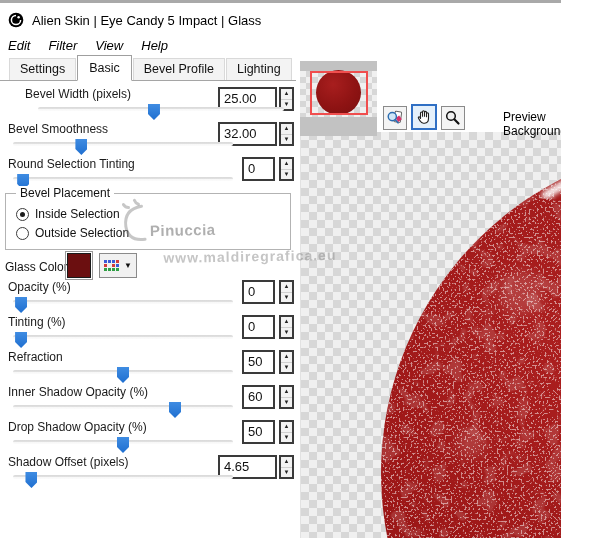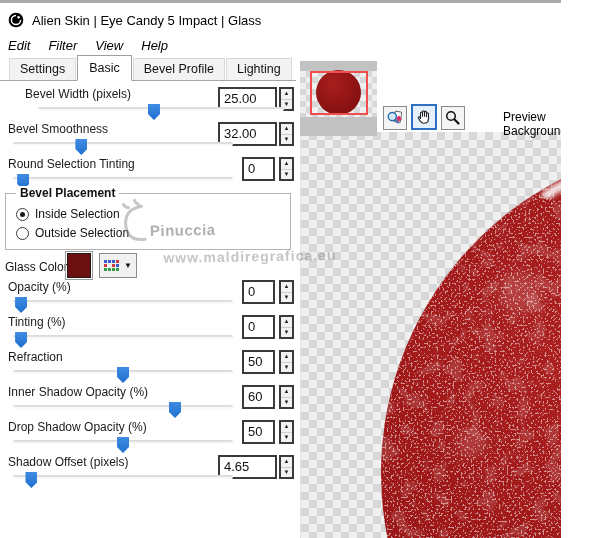--- a/index.html
+++ b/index.html
@@ -38,21 +38,21 @@
   }
   .spin { position:absolute; top:0; right:2px; display:flex; align-items:stretch; height:24px; }
   .spin-val { width:33px; height:24px; border:2px solid #3a3a3a; background:#fff; font-size:13px; padding:2px 0 0 4px; margin-right:4px; }
   .srow.wide .spin-val { width:59px; margin-right:2px; }
   .spin-btns { width:15px; height:24px; border:2px solid #3a3a3a; background:#f2f2f2; display:flex; flex-direction:column; }
   .sb { flex:1; font-size:6px; line-height:9px; text-align:center; color:#222; background:#f2f2f2; }
   .sb.up { border-bottom:1px solid #cfcfcf; }
 
   
   .groupbox { position:absolute; left:5px; top:112px; width:286px; height:57px; border:1px solid #b3b3b3; }
-  .group-title { position:absolute; left:10px; top:-8px; background:#fff; padding:0 4px; font-size:12px;font-weight:bold; }
+  .group-title { position:absolute; left:10px; top:-8px; background:#fff; padding:0 4px; font-size:12px; }
   .radio-row { position:absolute; left:10px; display:flex; align-items:center; height:16px; }
   .radio { width:13px; height:13px; border:1px solid #3c3c3c; border-radius:50%; margin-right:6px; position:relative; background:#fff; }
   .radio.checked::after { content:""; position:absolute; left:3px; top:3px; width:5px; height:5px; border-radius:50%; background:#1a1a1a; }
   .radio-label { font-size:12px; }
 
   
   .glass-row { position:absolute; left:5px; top:172px; width:286px; height:28px; }
   .glass-label { position:absolute; left:0; top:7px; font-size:12px; }
   .swatch { position:absolute; left:62px; top:0; width:24px; height:25px; border:1px solid #1a1a1a; outline:1px solid #9a9a9a; outline-offset:1px; }
   .palette-btn { position:absolute; left:94px; top:0; width:38px; height:25px; border:1px solid #8a8a8a; background:#f1f1f1; display:flex; align-items:center; padding-left:4px; }

